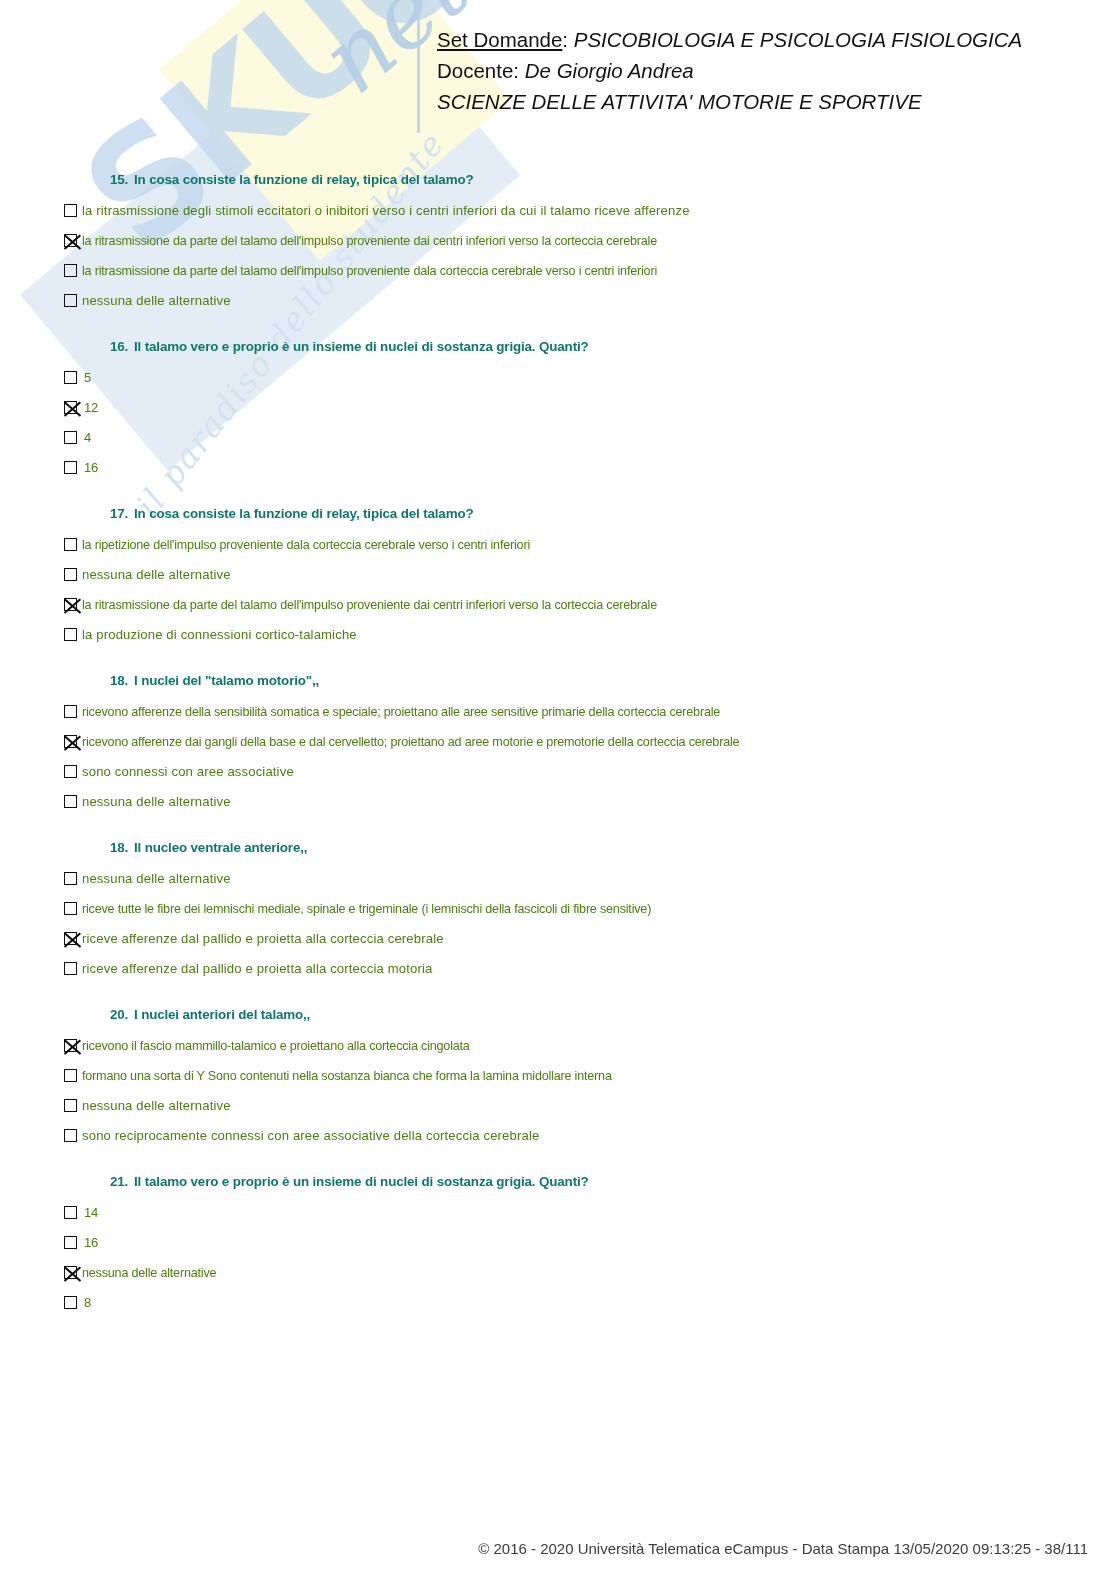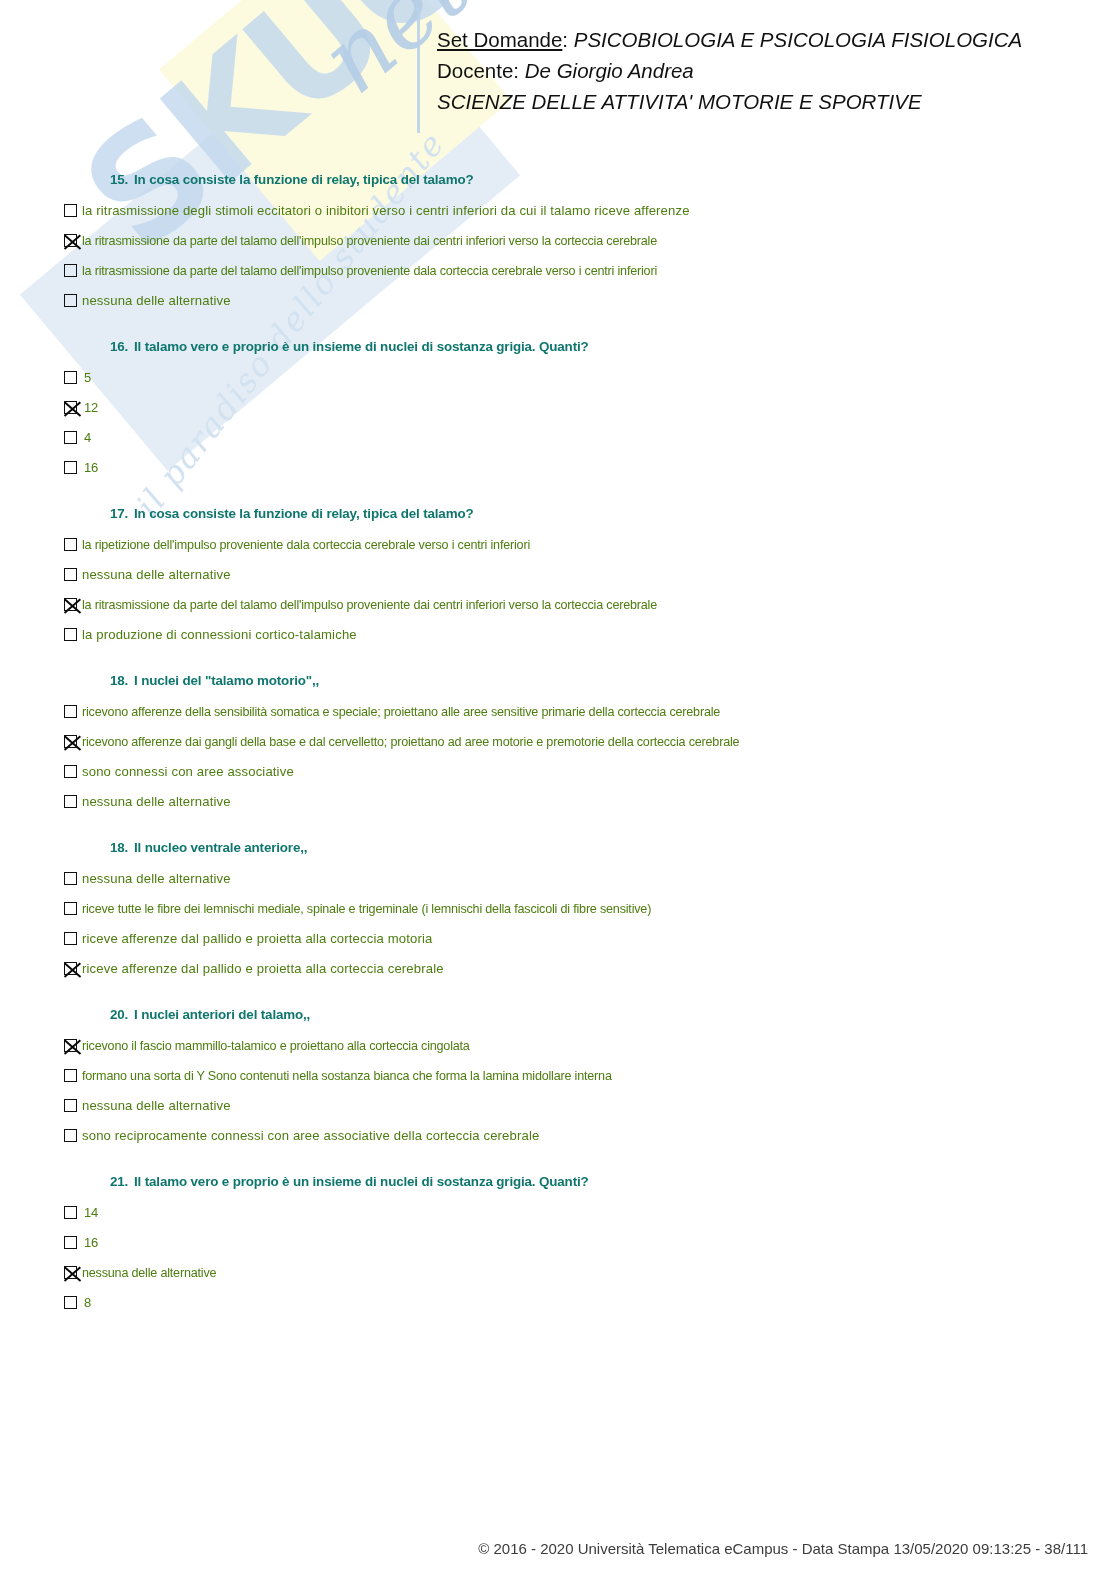--- a/index.html
+++ b/index.html
@@ -330,26 +330,26 @@
         <div class="options">
           <div class="opt">
             <span class="cbox"></span>
             <span class="opt-label wide">nessuna delle alternative</span>
           </div>
           <div class="opt">
             <span class="cbox"></span>
             <span class="opt-label">riceve tutte le fibre dei lemnischi mediale, spinale e trigeminale (i lemnischi della fascicoli di fibre sensitive)</span>
           </div>
           <div class="opt">
+            <span class="cbox checked"></span>
+            <span class="opt-label wide">riceve afferenze dal pallido e proietta alla corteccia cerebrale</span>
+          </div>
+          <div class="opt">
             <span class="cbox"></span>
             <span class="opt-label wide">riceve afferenze dal pallido e proietta alla corteccia motoria</span>
-          </div>
-          <div class="opt">
-            <span class="cbox checked"></span>
-            <span class="opt-label wide">riceve afferenze dal pallido e proietta alla corteccia cerebrale</span>
           </div>
         </div>
       </div>
       <div class="qblock">
         <div class="qtitle"><span class="qnum">20.</span><span>I nuclei anteriori del talamo,,</span></div>
         <div class="options">
           <div class="opt">
             <span class="cbox checked"></span>
             <span class="opt-label">ricevono il fascio mammillo-talamico e proiettano alla corteccia cingolata</span>
           </div>

